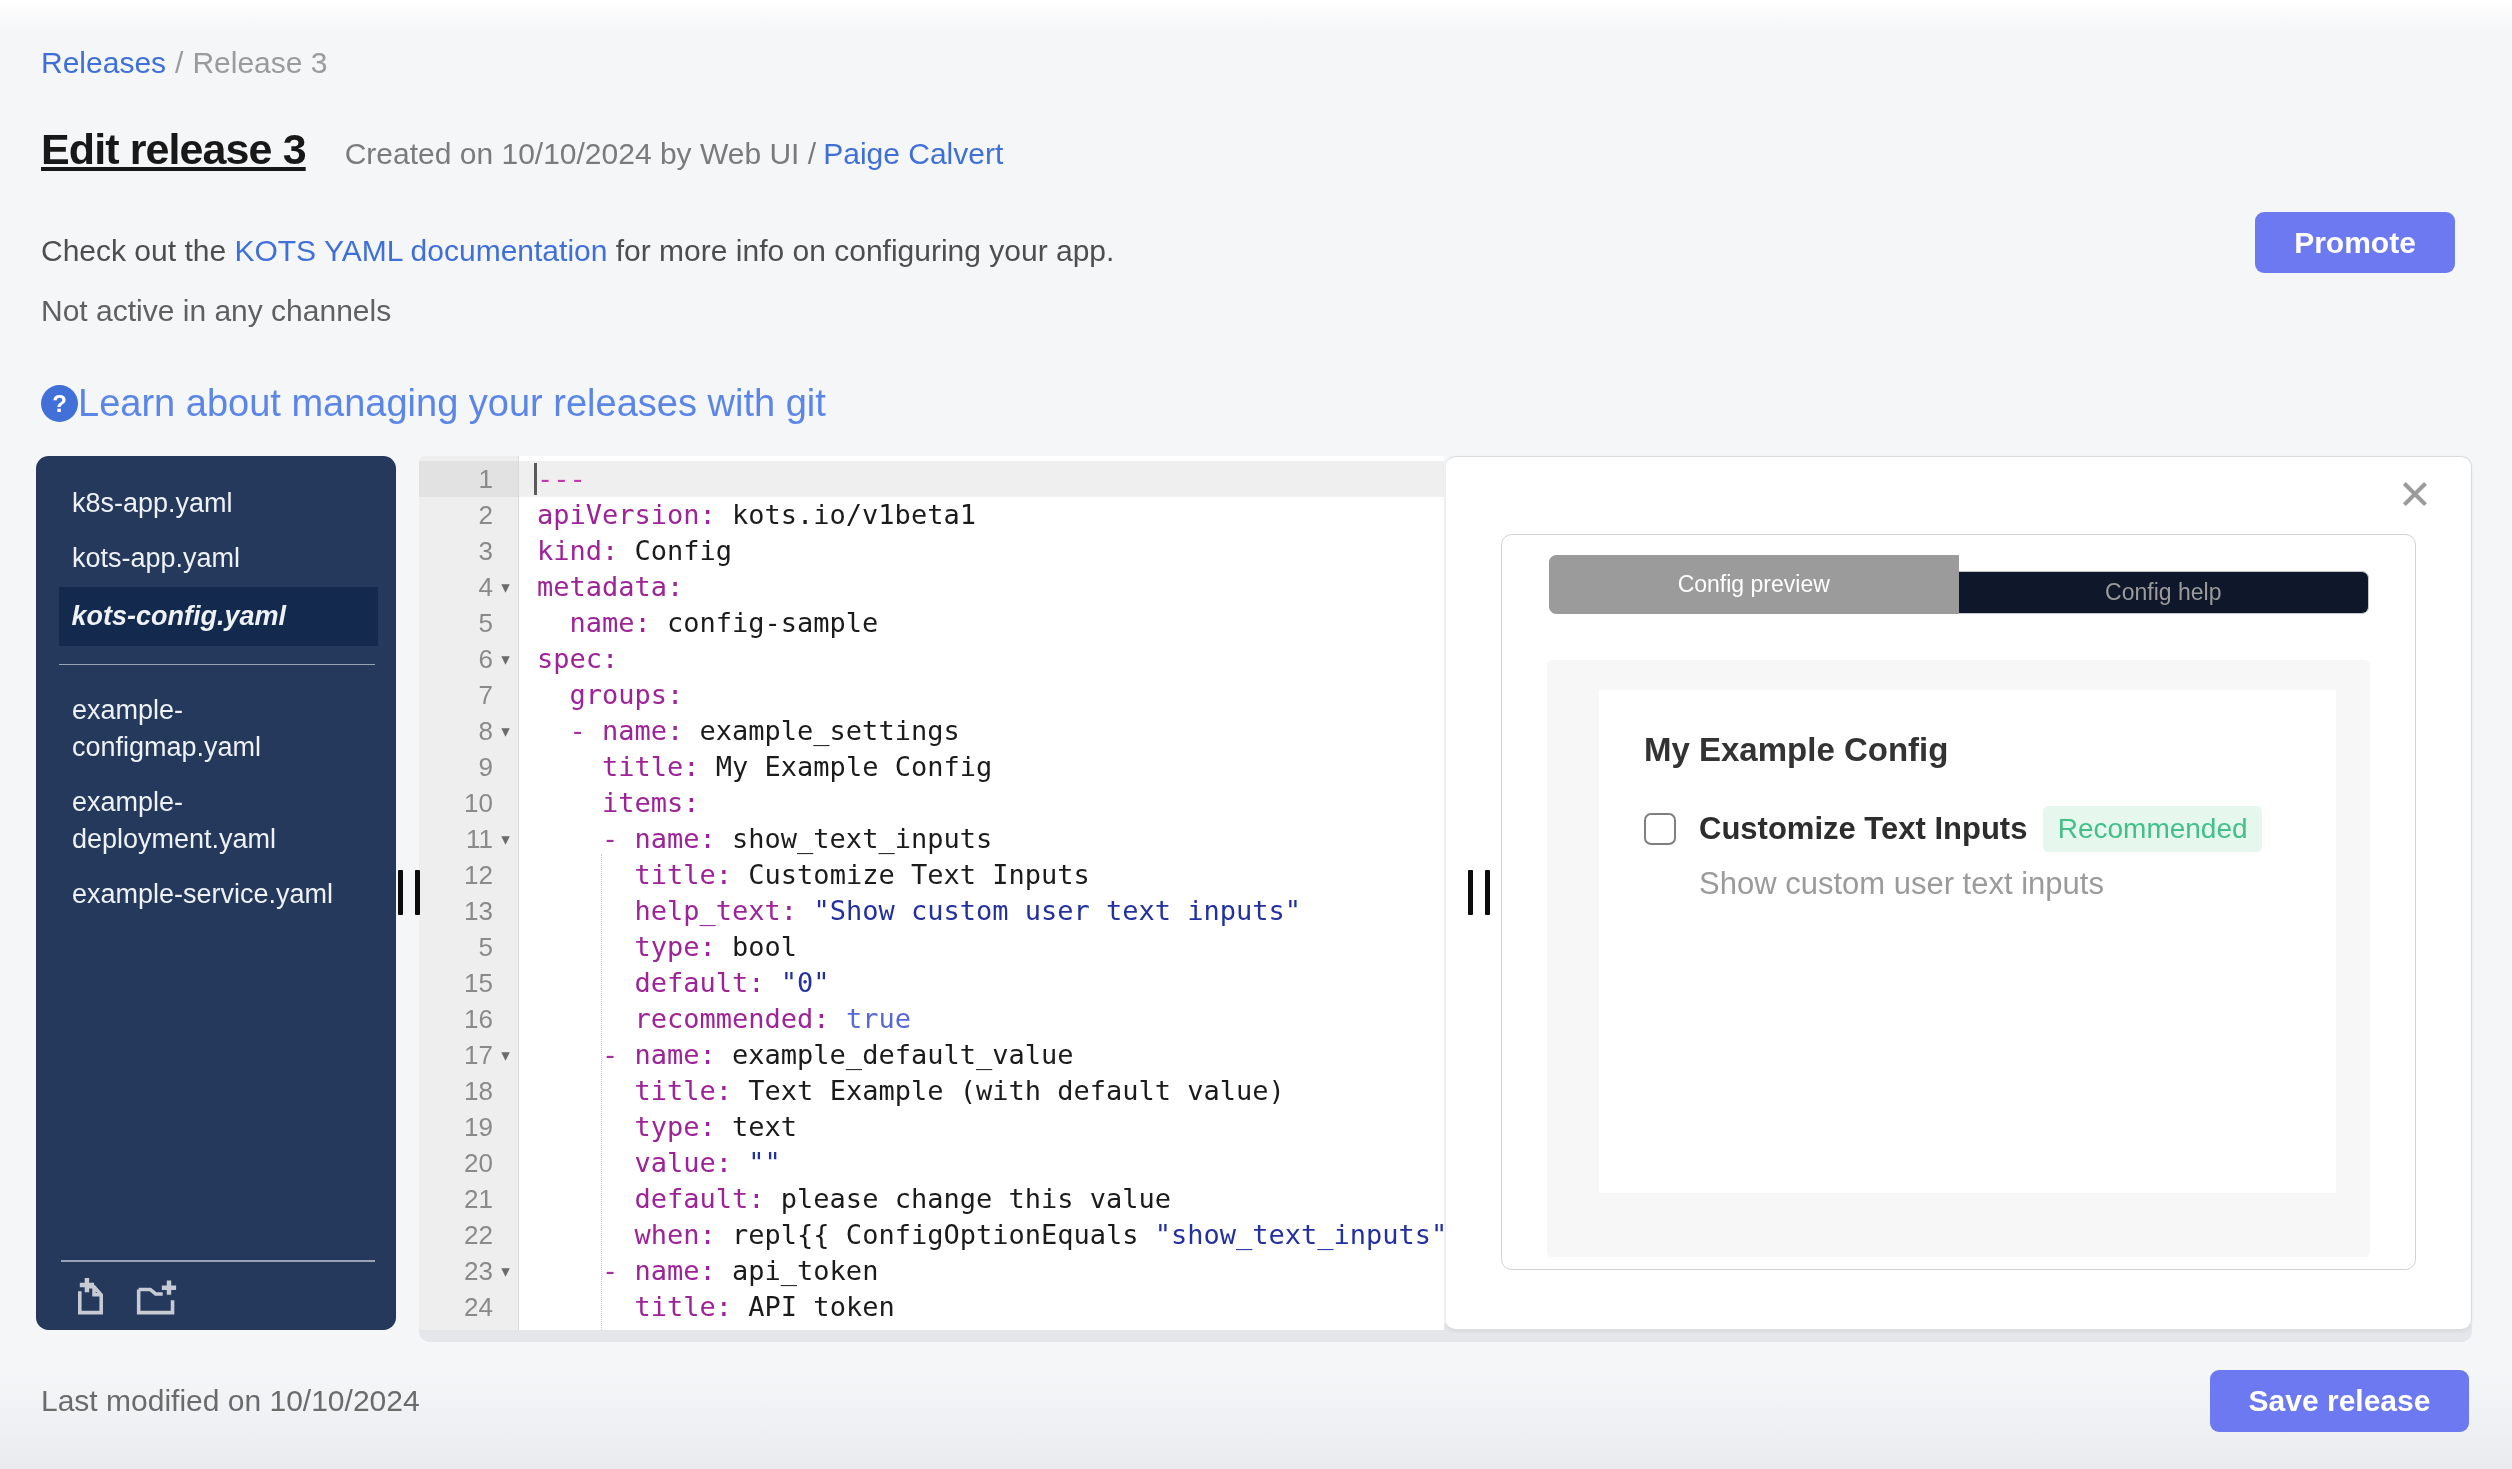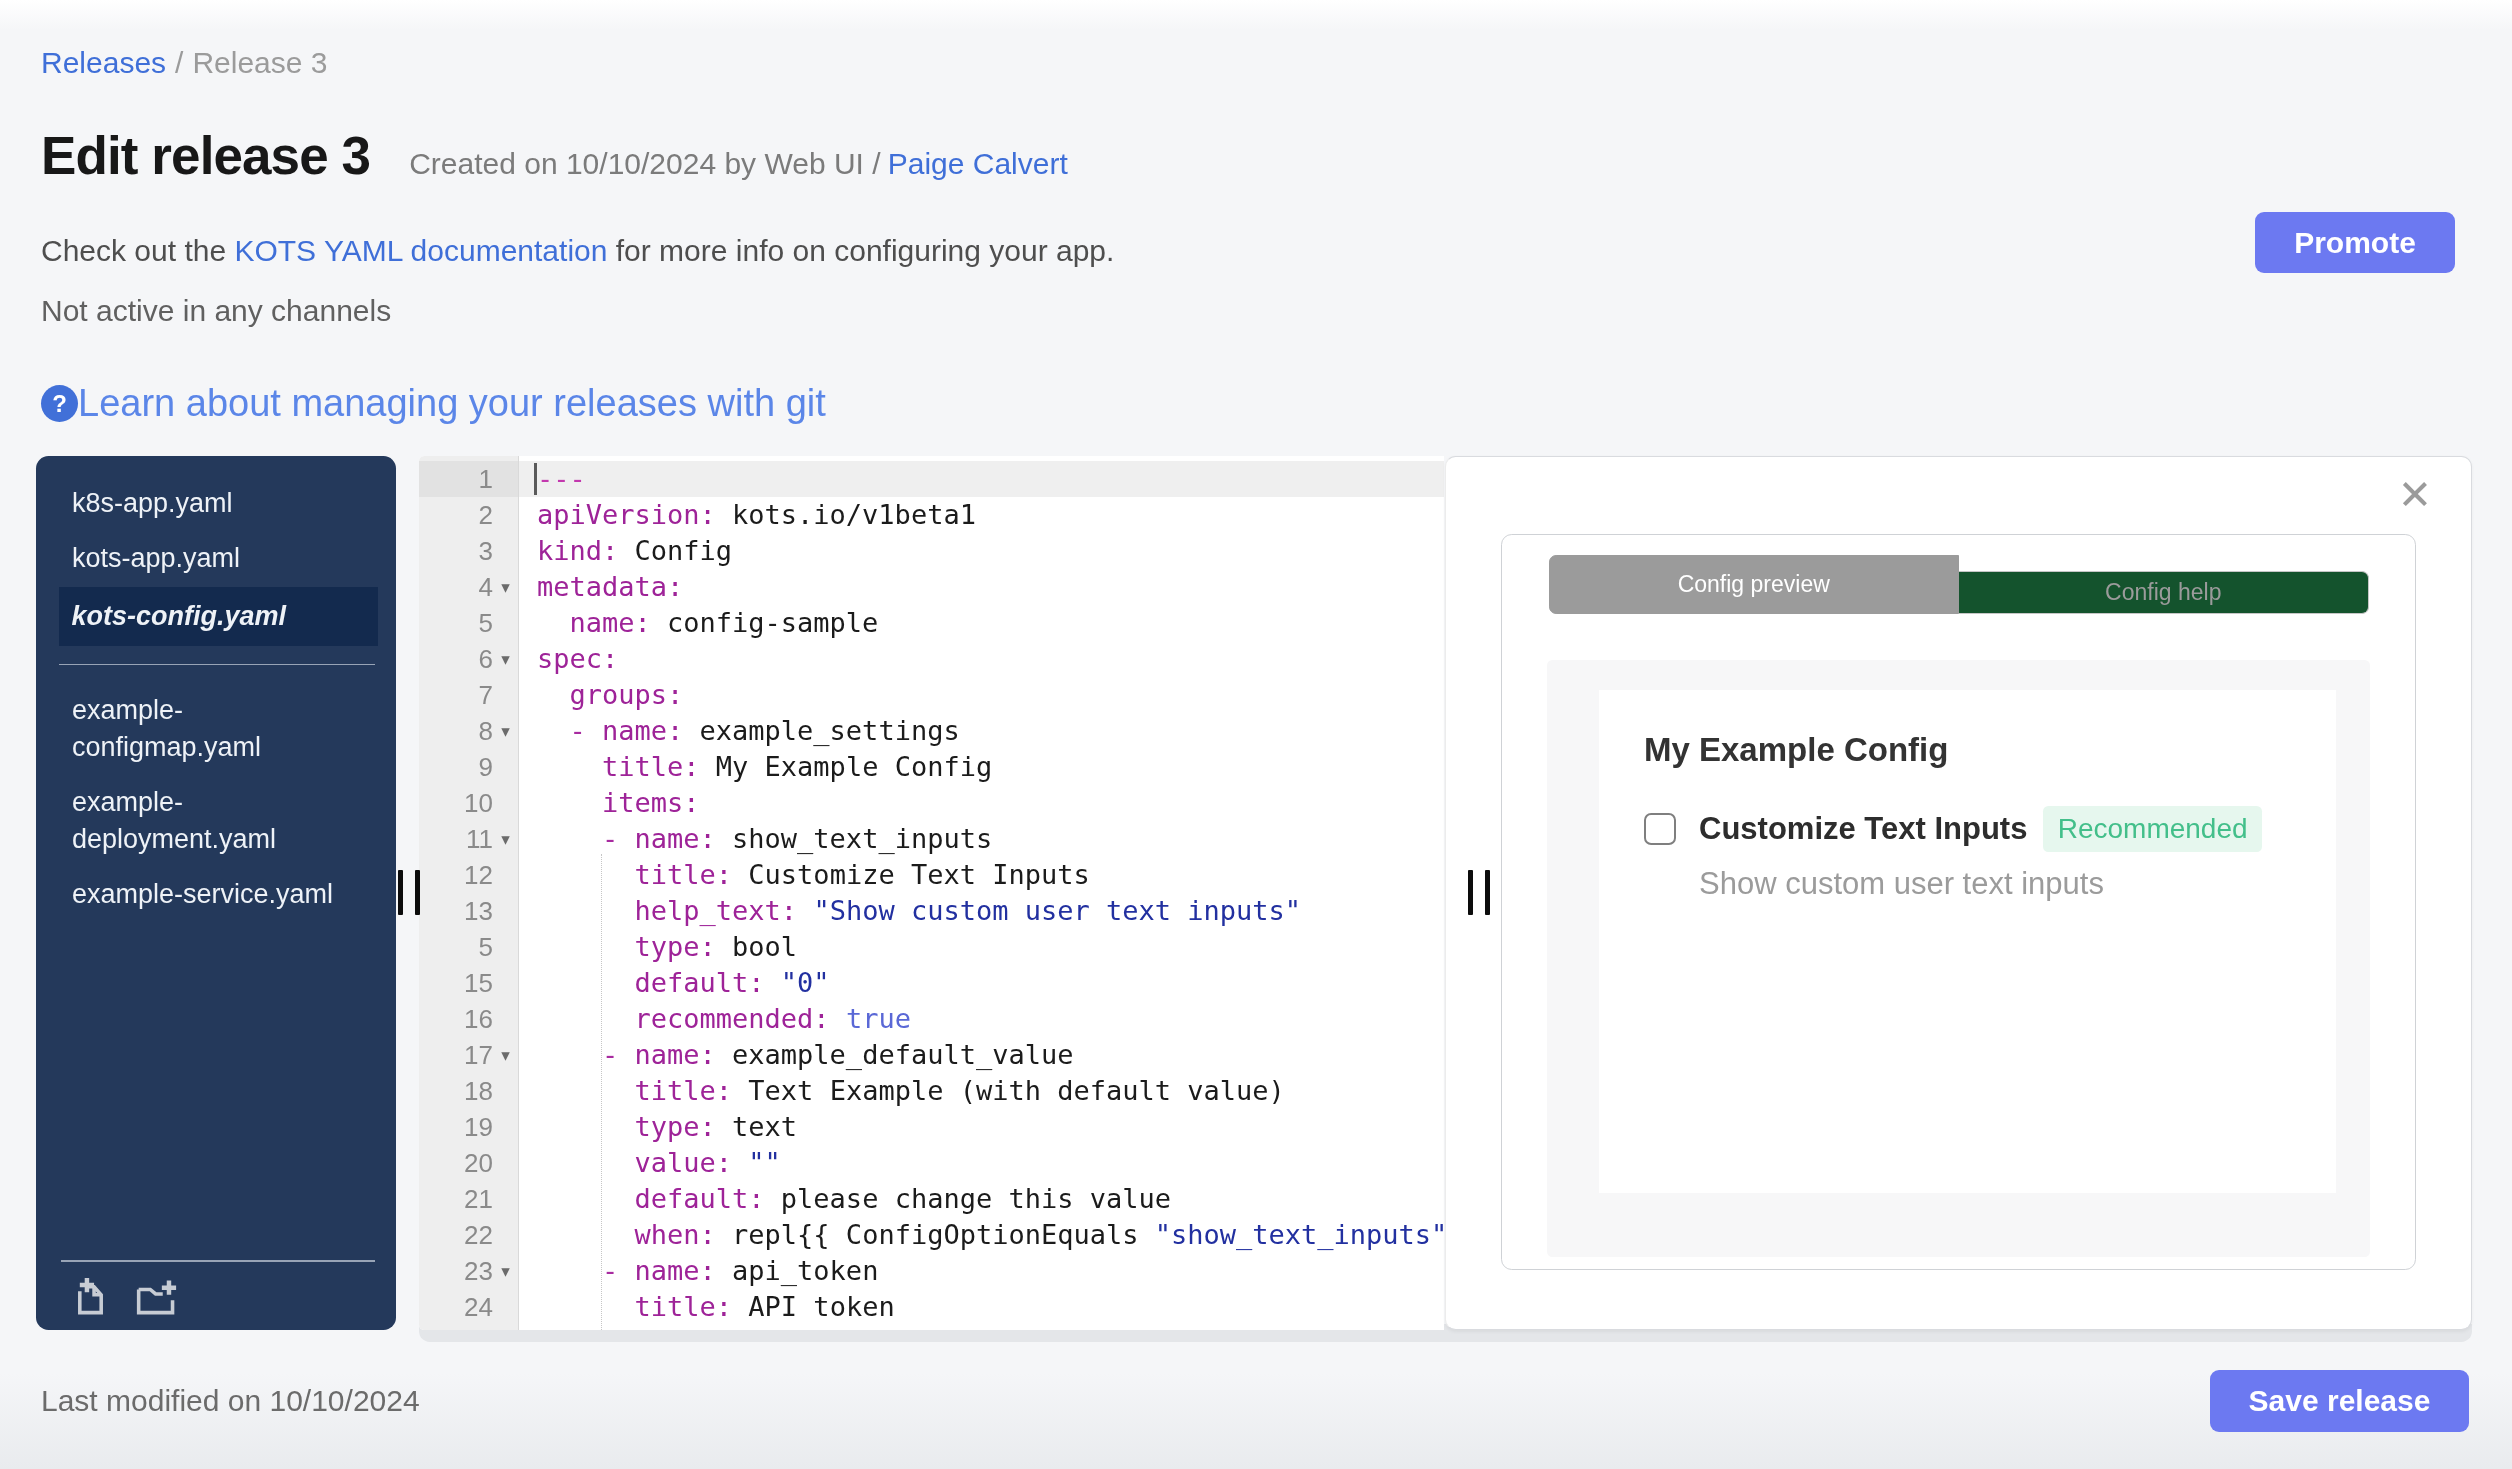--- a/index.html
+++ b/index.html
@@ -10,21 +10,21 @@
     background: linear-gradient(180deg, #ffffff 0px, #f5f6f8 30px, #f5f6f8 1373px, #e9ebee 1469px);
     padding-left: 24px;
   }
   .abs { position: absolute; }
 
   
   .breadcrumb { left: 41px; top: 46px; font-size: 30px; color: #9b9b9b; }
   .breadcrumb a { color: var(--link); text-decoration: none; cursor: pointer; }
   .breadcrumb .sep { margin: 0 9px; }
   .title-row { left: 41px; top: 125px; display: flex; align-items: baseline; }
-  .page-title { font-size: 53px; font-weight: 700; color: #181818; letter-spacing: -0.9px; }
+  .page-title { font-size: 43px; font-weight: 700; color: #181818; letter-spacing: -0.9px; text-decoration: underline; }
   .created { margin-left: 39px; font-size: 30px; color: #7b7b7b; }
   .created a { color: var(--link); text-decoration: none; margin-left: 7.1px; cursor: pointer; }
   .doc-line { left: 41px; top: 234px; font-size: 30px; color: #4e4e4e; }
   .doc-line a { color: var(--link); text-decoration: none; cursor: pointer; }
   .channels-line { left: 41px; top: 294px; font-size: 30px; color: #606060; }
   .git-row { left: 41px; top: 382px; display: flex; align-items: center; }
   .q-icon { width: 37px; height: 37px; border-radius: 50%; background: var(--git-icon);
             color: #fff; font-size: 24px; font-weight: 700; display: flex; align-items: center; justify-content: center; }
   .git-link { font-size: 38px; color: var(--git-link); text-decoration: none; cursor: pointer; }
   .btn { background: var(--accent); color: #fff; font-weight: 700; border: none; border-radius: 9px;
@@ -86,21 +86,21 @@
              background: #fff; border: 1.8px solid #d9dbdf; border-left: 0.9px solid #ececec;
              border-radius: 10.7px; box-shadow: 0 1.8px 3.6px rgba(0,0,0,.05); }
   .close-x { position: absolute; top: 18px; right: 39px; font-size: 41px; line-height: 1;
              color: #9b9b9b; font-weight: 400; cursor: pointer; }
   .inner-box { position: absolute; left: 55px; right: 55px; top: 77px; bottom: 59px;
                border: 1.8px solid #cfd2d6; border-radius: 10.7px; }
   .tabs { width: 820px; height: 59px; margin: 19.6px auto 0; display: flex; font-size: 23px; }
   .tab { flex: 1; display: flex; align-items: center; justify-content: center; cursor: pointer; }
   .tab.active { background: var(--tab-active-bg); color: #fff; border: 1.8px solid var(--tab-active-bg);
                 border-radius: 7.1px 0 0 7.1px; }
-  .tab.inactive { background: #14532d; color: #9b9b9b; border: 1.8px solid #c6c6c6; border-left: none;
+  .tab.inactive { background: #0f172a; color: #9b9b9b; border: 1.8px solid #c6c6c6; border-left: none;
                   border-radius: 0 7.1px 7.1px 0; margin-top: 16px; }
   .gray-area { position: absolute; left: 45px; right: 45px; top: 125px; bottom: 12.5px;
                background: #f7f7f8; border-radius: 5.3px; }
   .config-card { position: absolute; left: 52px; right: 34px; top: 30px; bottom: 64px;
                  background: #fff; padding: 41px 45px; }
   .group-title { font-size: 33px; font-weight: 700; color: #333; }
   .item-row { margin-top: 37px; display: flex; align-items: center; }
   .checkbox { width: 32px; height: 32px; border: 2.7px solid #7f7f7f; border-radius: 7.1px; background: #fff;
               flex: none; cursor: pointer; }
   .item-label { margin-left: 23px; font-size: 31px; font-weight: 700; color: #2d2d2d; }

